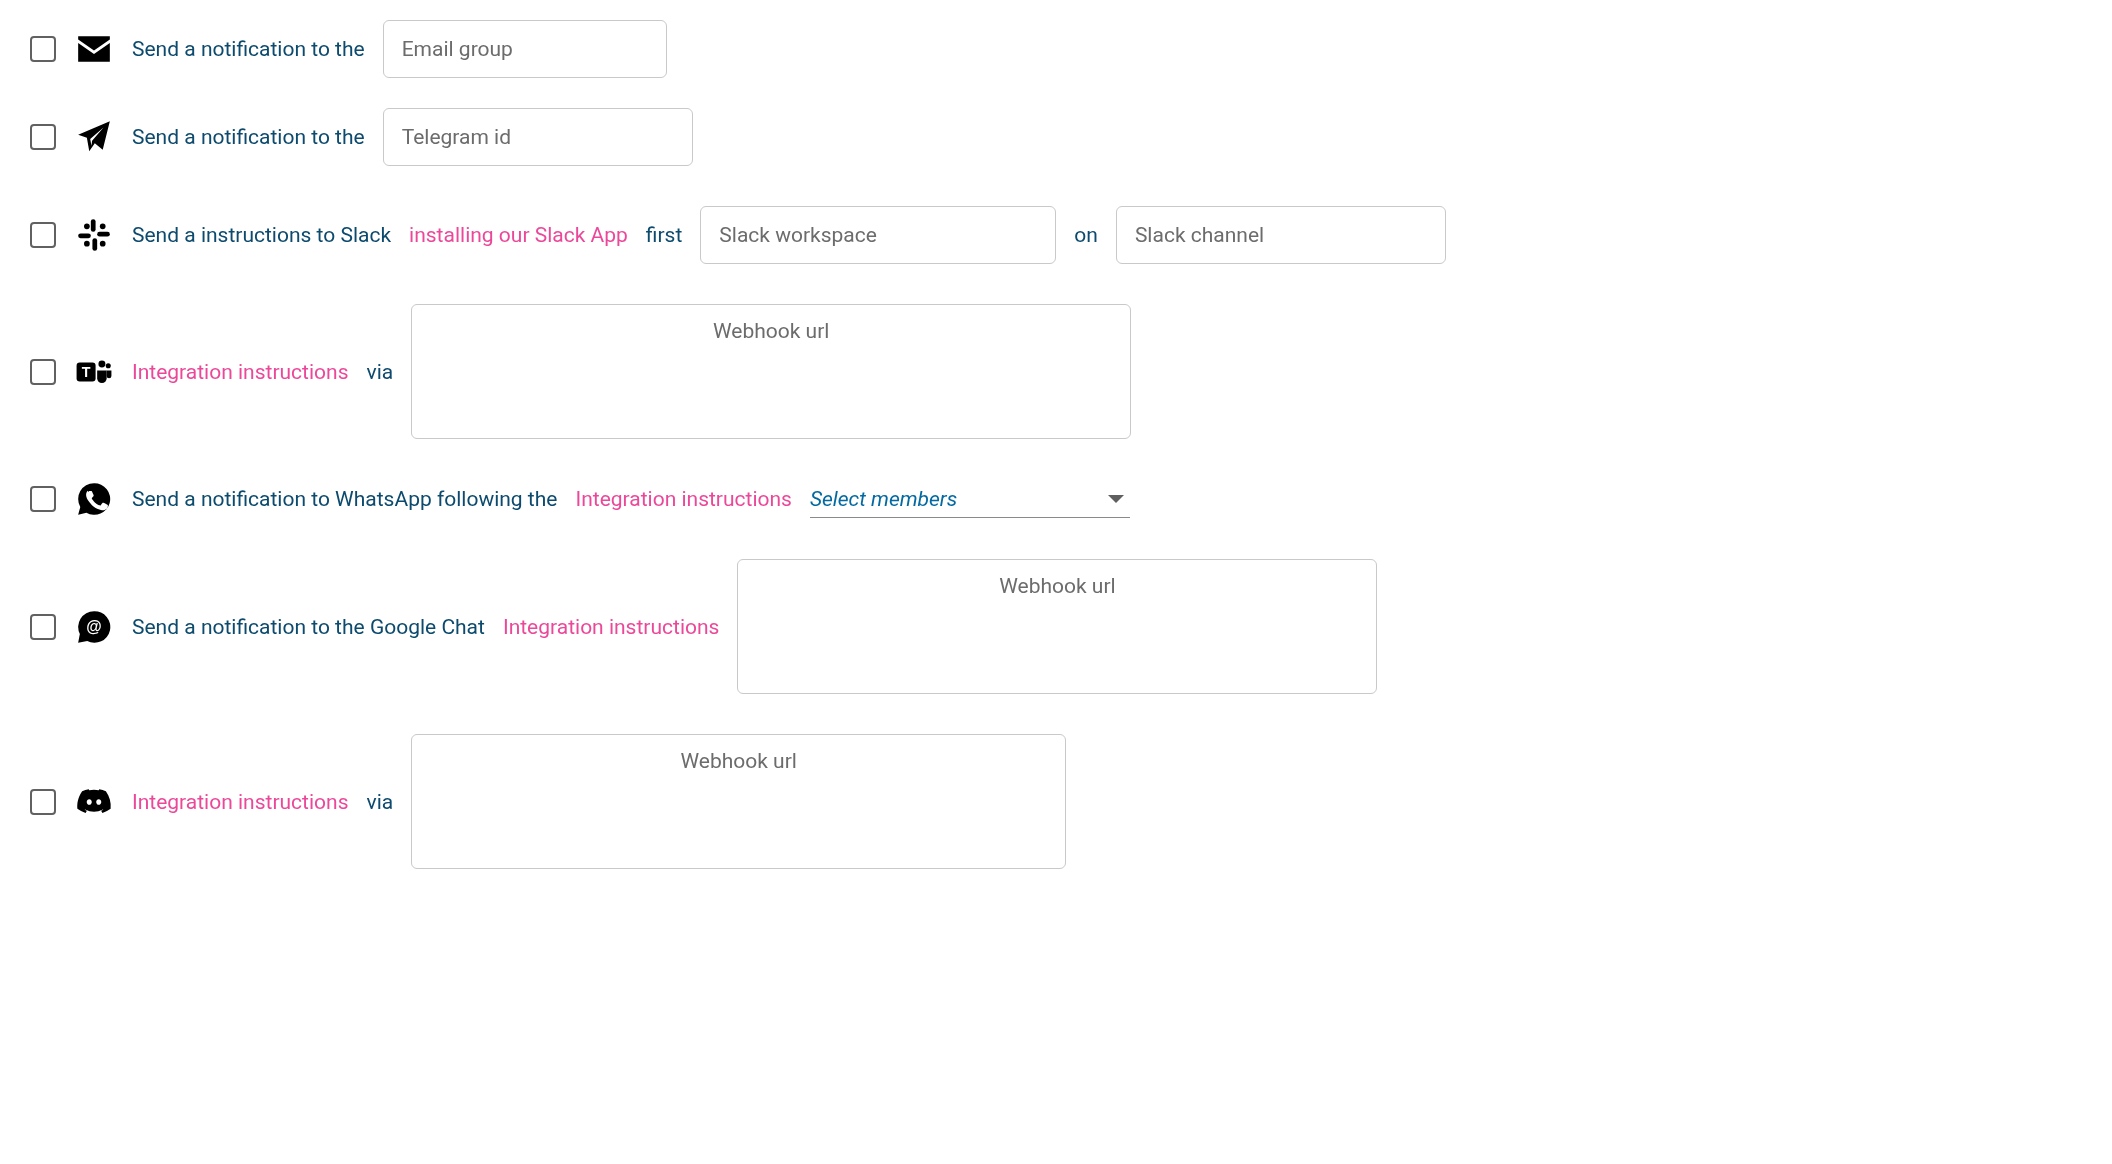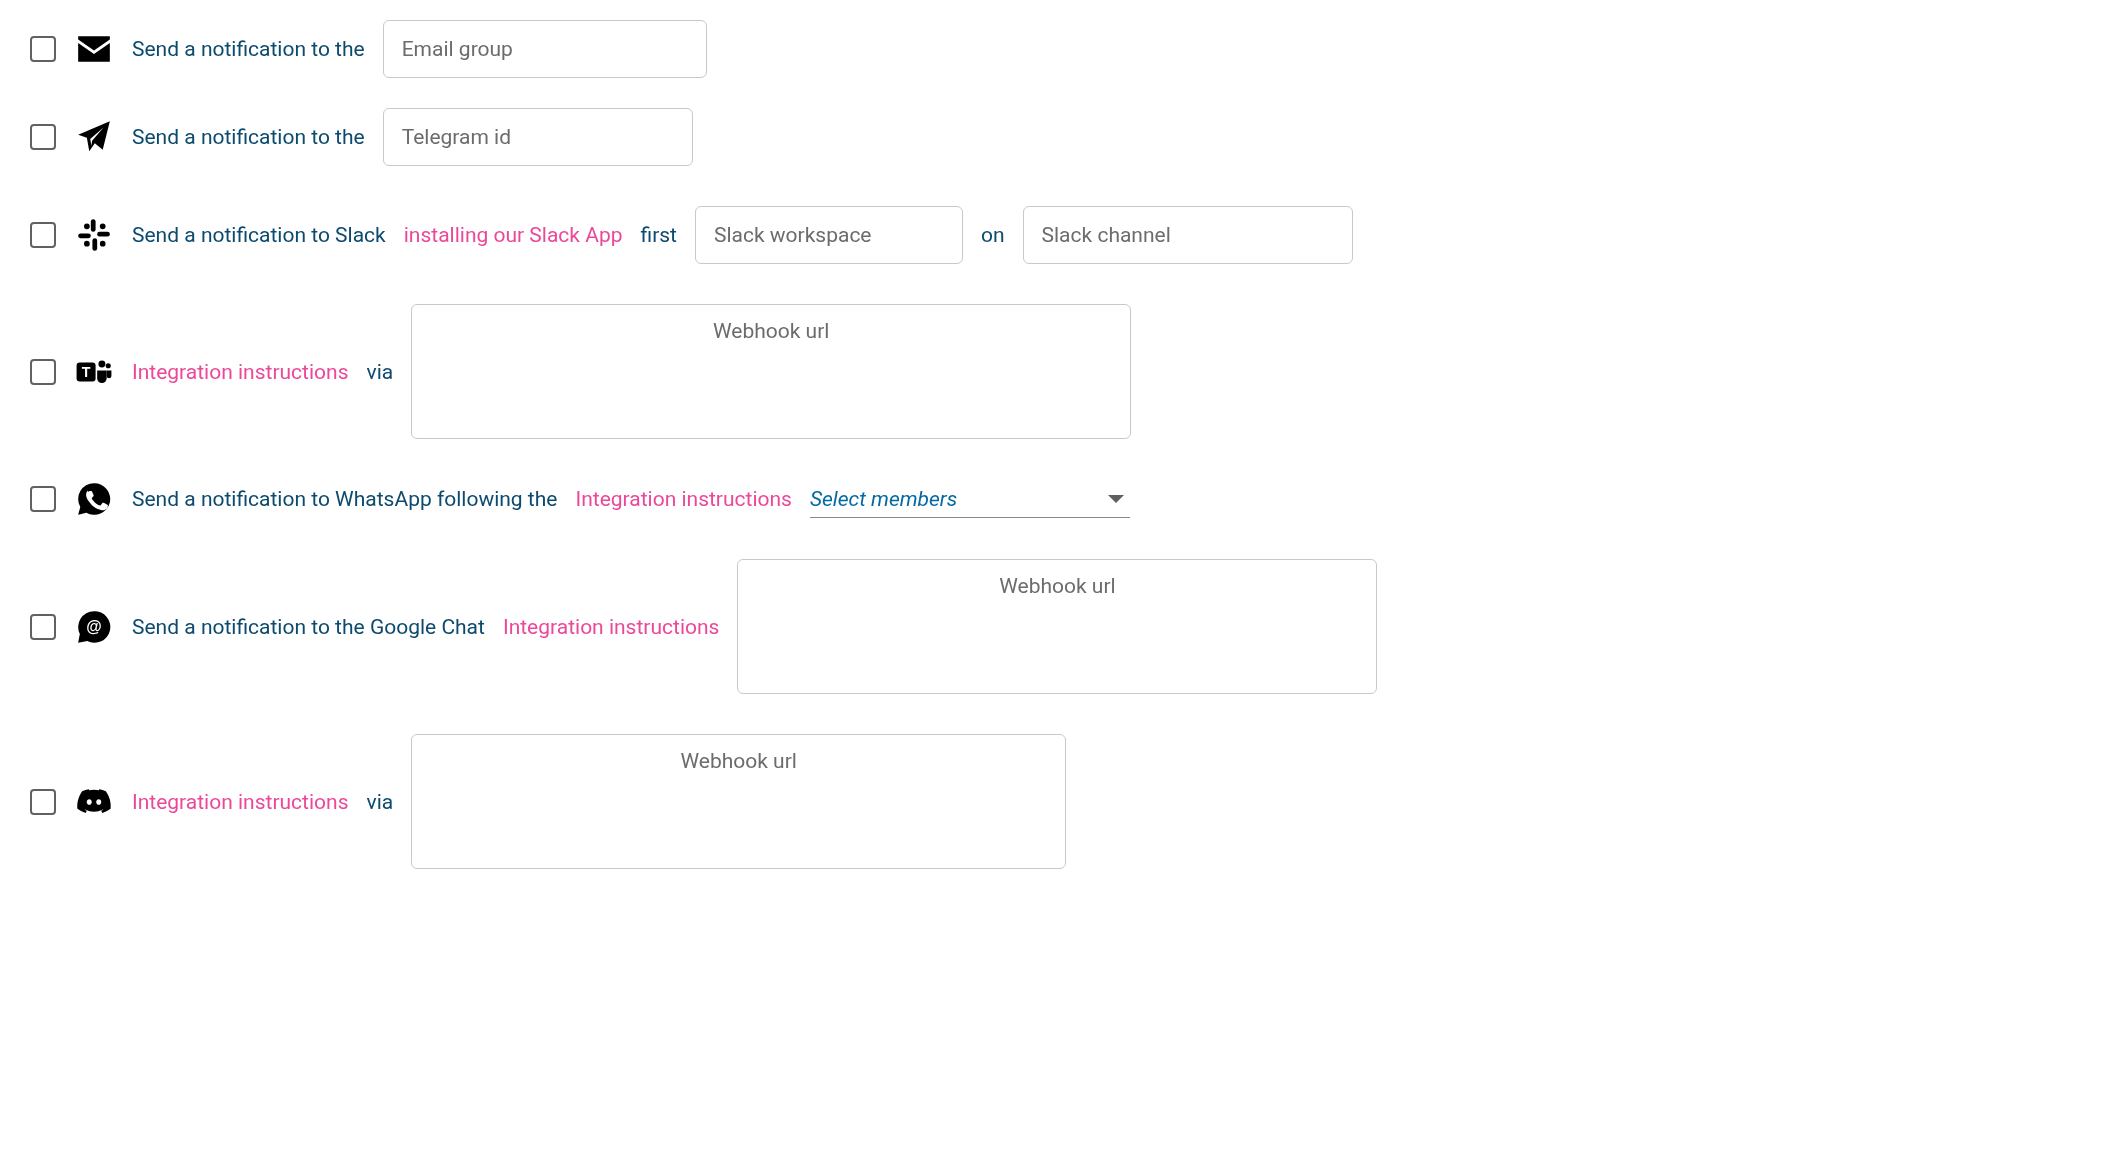--- a/index.html
+++ b/index.html
@@ -57,23 +57,23 @@
     padding: 14px 18px;
     font-size: 21px;
     color: #6c6c6c;
     background: #fff;
     outline: none;
     font-family: inherit;
   }
   .text-input::placeholder, .text-area::placeholder {
     color: #6c6c6c;
   }
-  .text-input.w-email   { width: 324px; height: 58px; }
+  .text-input.w-email   { width: 284px; height: 58px; }
   .text-input.w-telegram{ width: 310px; height: 58px; }
-  .text-input.w-slack-ws{ width: 268px; height: 58px; }
+  .text-input.w-slack-ws{ width: 356px; height: 58px; }
   .text-input.w-slack-ch{ width: 330px; height: 58px; }
   .text-area {
     resize: none;
     height: 135px;
     text-align: center;
   }
   .text-area.w-teams   { width: 720px; }
   .text-area.w-gchat   { width: 640px; }
   .text-area.w-discord { width: 655px; }
   .select-wrapper {
@@ -134,21 +134,21 @@
         <rect x="10" y="2" width="3" height="8" rx="1.5"></rect>
         <rect x="14" y="10" width="8" height="3" rx="1.5"></rect>
         <rect x="11" y="14" width="3" height="8" rx="1.5"></rect>
         <rect x="2" y="11" width="8" height="3" rx="1.5"></rect>
         <circle cx="7.5" cy="6.5" r="1.8"></circle>
         <circle cx="17.5" cy="6.5" r="1.8"></circle>
         <circle cx="7.5" cy="17.5" r="1.8"></circle>
         <circle cx="17.5" cy="17.5" r="1.8"></circle>
       </svg>
     </div>
-    <span class="label">Send a notification to Slack</span>
+    <span class="label">Send a instructions to Slack</span>
     <span class="link">installing our Slack App</span>
     <span class="label">first</span>
     <input class="text-input w-slack-ws" type="text" placeholder="Slack workspace" style="">
     <span class="label">on</span>
     <input class="text-input w-slack-ch" type="text" placeholder="Slack channel" style="">
   </div>
 
   <div class="row">
     <div class="checkbox"></div>
     <div class="icon">

